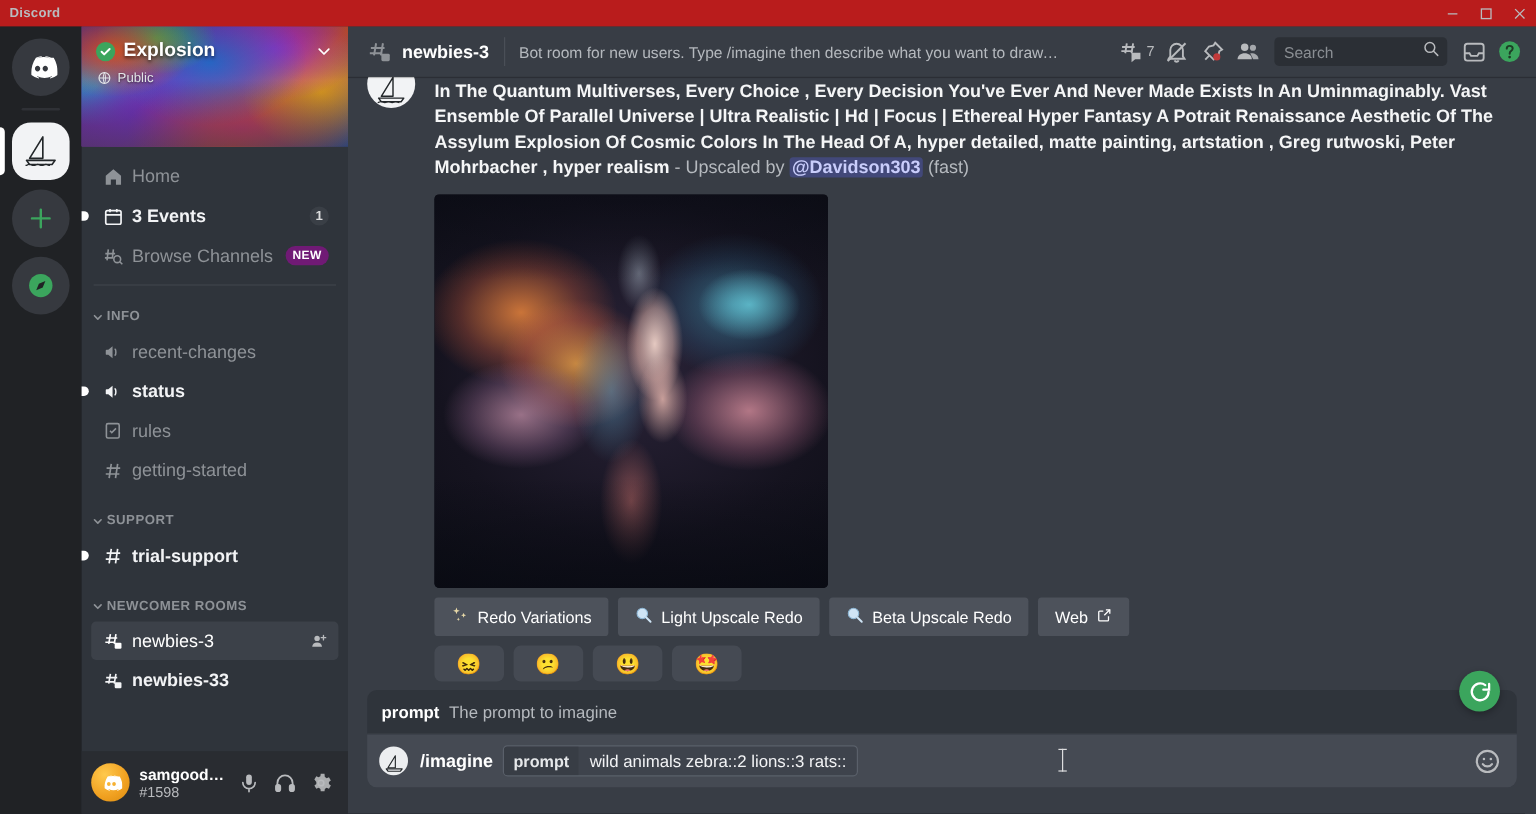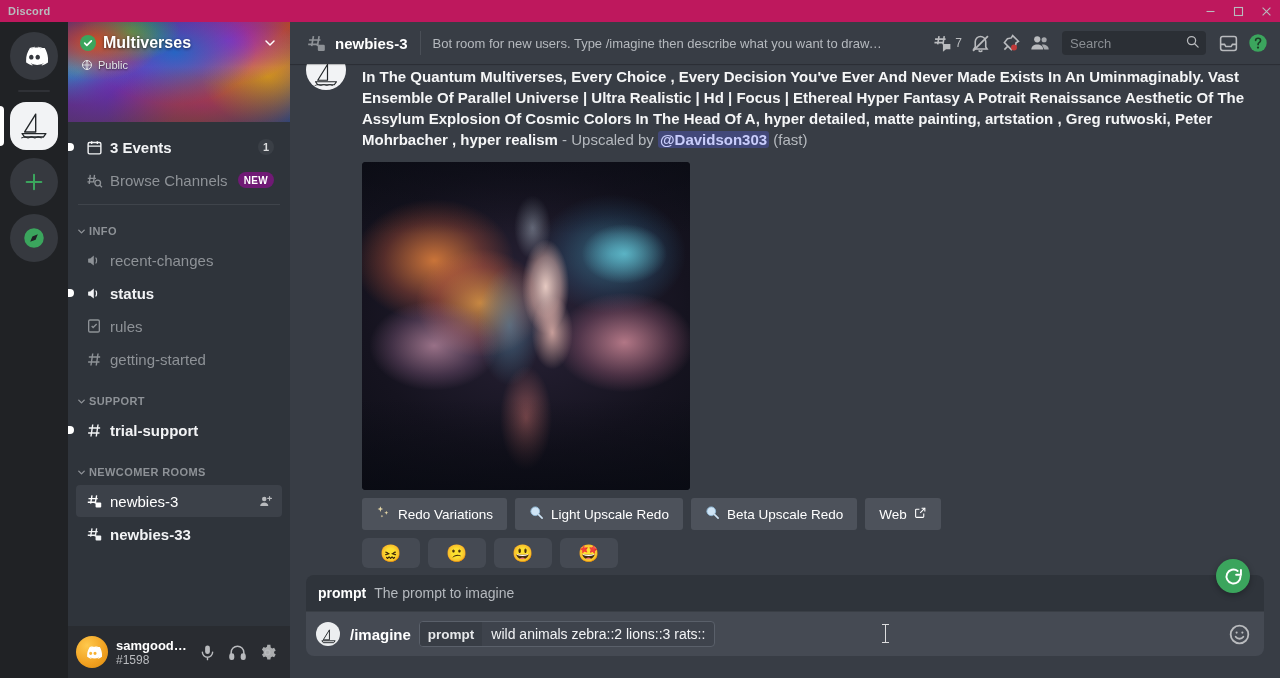--- a/index.html
+++ b/index.html
@@ -7,21 +7,21 @@
     width: 1280px; height: 678px;
     overflow: hidden;
     background: #202225;
     font-family: "Liberation Sans", sans-serif;
     -webkit-font-smoothing: antialiased;
   }
 
   
   .titlebar {
     position: absolute; top: 0; left: 0; width: 1280px; height: 22px;
-    background: #be185d; display: flex; align-items: center;
+    background: #b91c1c; display: flex; align-items: center;
     z-index: 50;
   }
   .titlebar .app-name {
     font-size: 11px; color: #b9bbbe; font-weight: 600;
     margin-left: 8px; letter-spacing: .2px;
   }
   .win-ctrls { margin-left: auto; display: flex; height: 22px; }
   .win-btn {
     width: 28px; height: 22px; display: flex; align-items: center;
     justify-content: center; color: #b9bbbe;
@@ -342,39 +342,47 @@
 
     <div class="server-banner">
       <div class="banner-overlay"></div>
       <div class="banner-content">
         <div class="banner-row">
           <span class="verified-badge">
             <svg width="10" height="10" viewBox="0 0 12 12">
                 <path d="M2 6.2l2.6 2.6L10 3.4" stroke="#fff" stroke-width="2" fill="none" stroke-linecap="round" stroke-linejoin="round"></path>
               </svg>
           </span>
-          <span class="server-name">Multiverses</span>
+          <span class="server-name">Explosion</span>
           <span class="chevron-btn">
             <svg width="16" height="16" viewBox="0 0 24 24">
                 <path d="M6 9l6 6 6-6" stroke="currentColor" stroke-width="2.2" fill="none" stroke-linecap="round" stroke-linejoin="round"></path>
               </svg>
           </span>
         </div>
         <div class="banner-sub">
           <svg width="12" height="12" viewBox="0 0 24 24">
               <circle cx="12" cy="12" r="9" fill="none" stroke="#e3e5e8" stroke-width="2"></circle>
               <path d="M3 12h18M12 3c2.5 3 2.5 15 0 18M12 3c-2.5 3-2.5 15 0 18" fill="none" stroke="#e3e5e8" stroke-width="1.6"></path>
             </svg>
           <span>Public</span>
         </div>
       </div>
     </div>
 
     <div class="chan-scroll">
 
+      <div class="ch-row">
+        <span class="ch-ico">
+          <svg width="17" height="17" viewBox="0 0 24 24" fill="currentColor">
+              <path d="M12 3L3 10.5V21h6v-6h6v6h6V10.5z"></path>
+            </svg>
+        </span>
+        <span class="ch-label">Home</span>
+      </div>
 
       <div class="ch-row unread">
         <span class="unread-dot"></span>
         <span class="ch-ico">
           <svg width="17" height="17" viewBox="0 0 24 24" fill="none" stroke="currentColor" stroke-width="2">
               <rect x="3" y="5" width="18" height="16" rx="2"></rect>
               <path d="M3 10h18M8 3v4M16 3v4"></path>
             </svg>
         </span>
         <span class="ch-label">3 Events</span>

